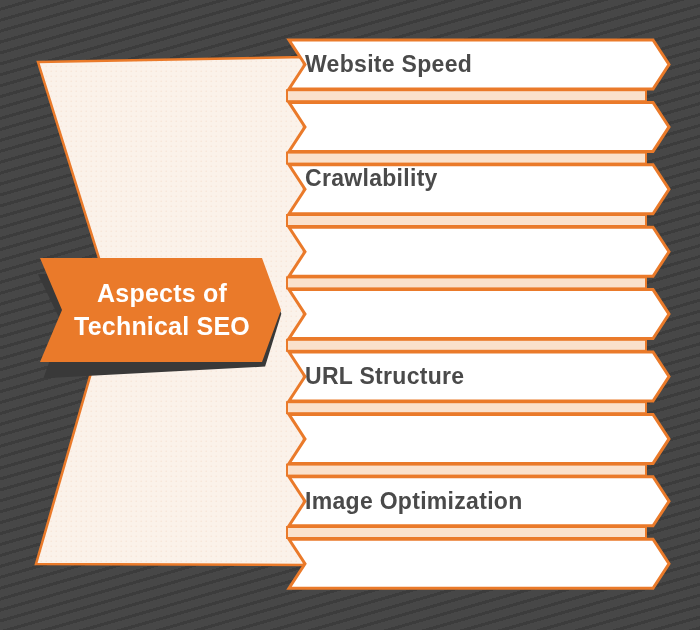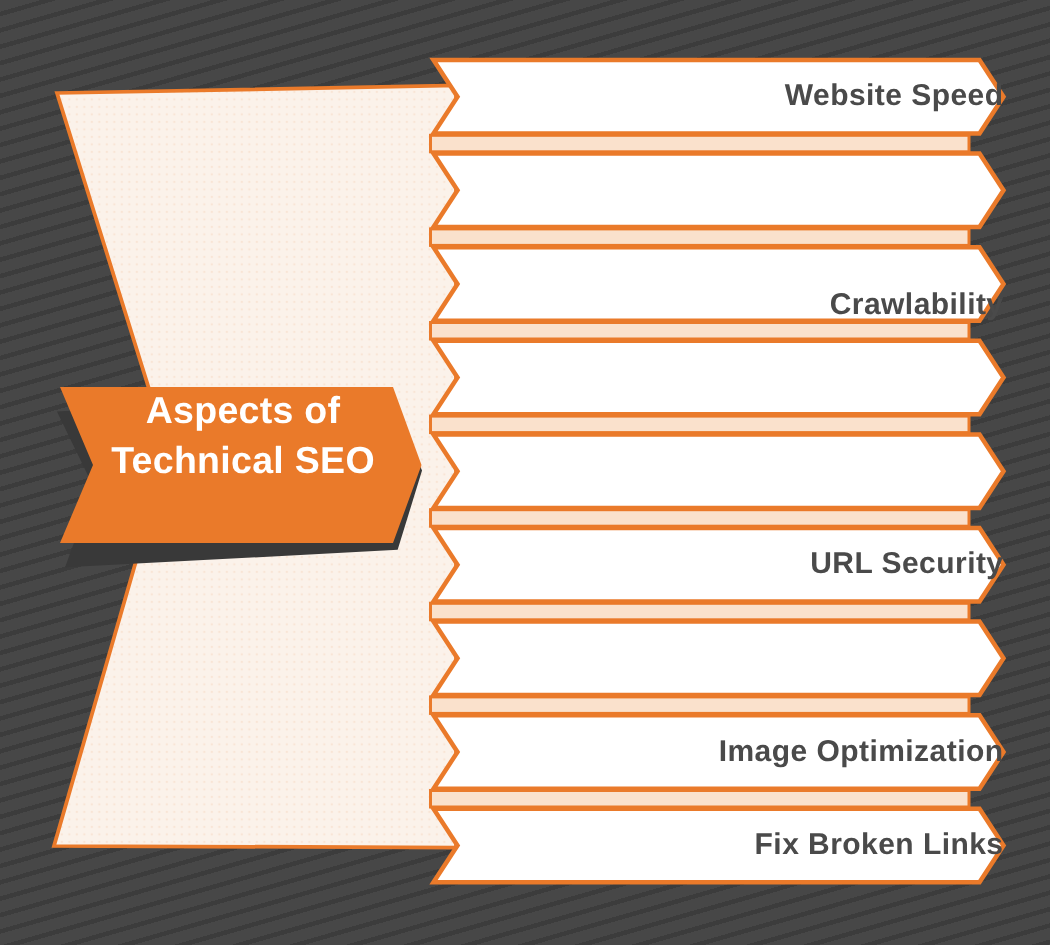--- a/index.html
+++ b/index.html
@@ -15,30 +15,30 @@
   }
   .stage svg{position:absolute;left:0;top:0;}
   .hourglass{fill:var(--cream,#FBF2EA);stroke:var(--orange,#EA7A2A);stroke-width:2.5;}
   .hourglass-dots{fill:url(#dots);stroke:none;}
   .strip{fill:var(--peach,#FAE1CC);stroke:var(--orange,#EA7A2A);stroke-width:2;}
   .ribbon{fill:var(--white,#FFFFFF);stroke:var(--orange,#EA7A2A);stroke-width:3;}
   .label-shadow{fill:#393939;}
   .label-shape{fill:var(--orange,#EA7A2A);}
   .row{
     position:absolute;left:305px;width:364px;height:49px;
-    display:flex;align-items:center;justify-content:flex-end;
+    display:flex;align-items:center;justify-content:flex-start;
     color:var(--text,#4A4A4A);
-    font-size:20px;font-weight:600;letter-spacing:0.3px;
+    font-size:23px;font-weight:600;letter-spacing:0.3px;
     white-space:nowrap;
   }
-  .r0{top:40px}.r1{top:102px}.r2{top:179px}.r3{top:227px}.r4{top:290px}
+  .r0{top:40px}.r1{top:102px}.r2{top:154px}.r3{top:227px}.r4{top:290px}
   .r5{top:352px}.r6{top:414px}.r7{top:477px}.r8{top:539px}
   .title-box{
     position:absolute;left:62px;top:258px;width:200px;height:104px;
-    display:flex;flex-direction:column;align-items:center;
+    display:flex;flex-direction:column;align-items:center;justify-content:center;
     color:#FFFFFF;font-size:25px;font-weight:700;line-height:33px;
     text-align:center;letter-spacing:0.2px;white-space:nowrap;
   }
 </style>
 </head>
 <body>
 
 <div class="stage">
 
   <svg width="700" height="630" viewBox="0 0 700 630">
@@ -74,27 +74,24 @@
     <polygon class="label-shape" points="40,258 262,258 281,310 262,362 40,362 62,310"></polygon>
   </svg>
 
   <div class="row r0">
     <span>Website Speed</span>
   </div>
   <div class="row r2">
     <span>Crawlability</span>
   </div>
   <div class="row r5">
-    <span>URL Security</span>
+    <span>URL Structure</span>
   </div>
   <div class="row r7">
     <span>Image Optimization</span>
-  </div>
-  <div class="row r8">
-    <span>Fix Broken Links</span>
   </div>
 
   <div class="title-box">
     <span>Aspects of</span>
     <span>Technical SEO</span>
   </div>
 
 </div>
 
 </body></html>

